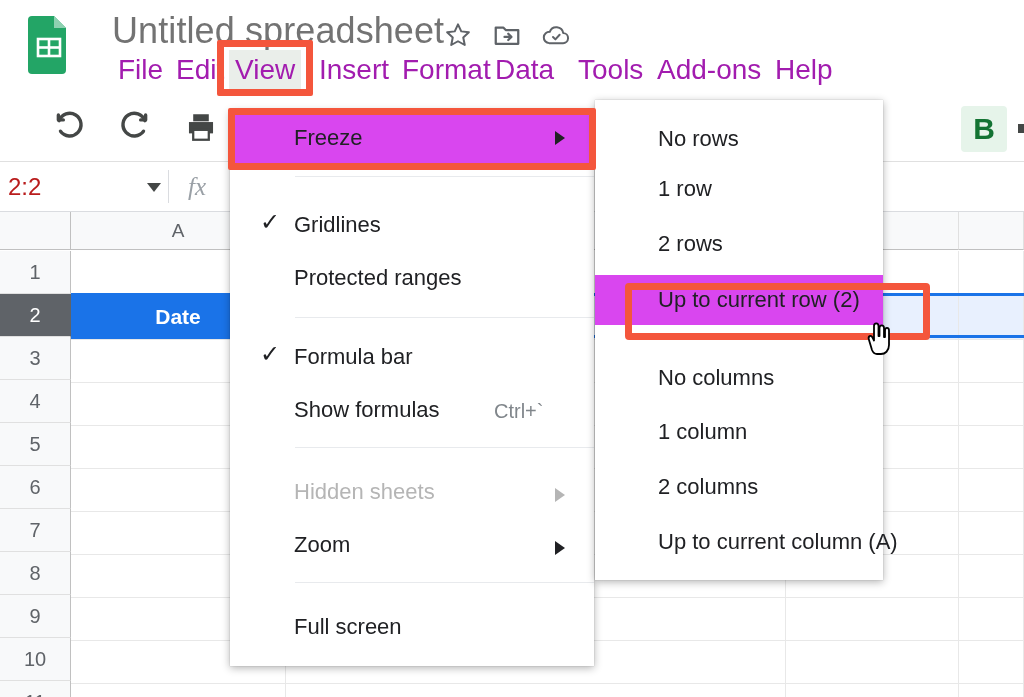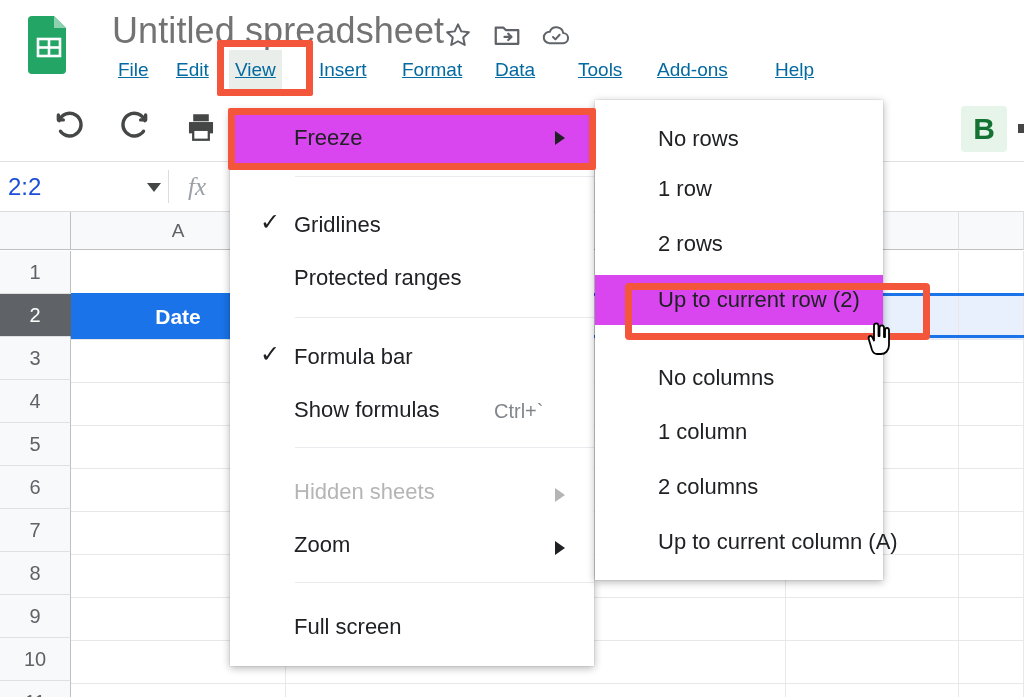--- a/index.html
+++ b/index.html
@@ -19,24 +19,23 @@
     font-size: 36px; color: #737373; letter-spacing: .1px; white-space: nowrap;
   }
   .hdr-icon { position: absolute; top: 20px; color: #5f6368; }
   .star-icon { left: 443px; }
   .move-icon { left: 492px; }
   .cloud-icon { left: 541px; }
 
   .menubar { position: absolute; left: 0; top: 50px; height: 40px; width: 1024px; }
   .menu-item {
     position: absolute; top: 0; height: 40px;
-    font-size: 19px; color: #0369a1;
+    font-size: 28px; color: #a21caf;
     display: flex; align-items: center; white-space: nowrap;
     padding: 0 6px;
-    text-decoration: underline;
   }
   .menu-item.active { background: #eaeeea; }
   .last-edit {
     position: absolute; top: 0; height: 40px; left: 858px;
     font-size: 21px; color: #5f6368;
     display: flex; align-items: center; white-space: nowrap;
     text-decoration: underline; text-underline-offset: 4px;
   }
 
   
@@ -59,21 +58,21 @@
     display: flex; align-items: center; justify-content: center;
     font-size: 30px; font-weight: bold; color: #137333;
   }
   .bold-caret { position: absolute; left: 1018px; top: 28px; width: 9px; height: 9px; background: #444746; }
 
   
   .formulabar { position: absolute; left: 0; top: 162px; width: 1024px; height: 50px;
                 background: #fff; border-bottom: 1px solid #dadce0; }
   .namebox { position: absolute; left: 0; top: 0; width: 166px; height: 49px;
              display: flex; align-items: center; }
-  .namebox-val { position: absolute; left: 8px; top: 11px; font-size: 24px; color: #1d4ed8; }
+  .namebox-val { position: absolute; left: 8px; top: 11px; font-size: 24px; color: #b91c1c; }
   .namebox-caret { position: absolute; left: 147px; top: 21px; }
   .fb-divider { position: absolute; left: 168px; top: 8px; width: 1px; height: 33px; background: #dadce0; }
   .fx-icon { position: absolute; left: 188px; top: 11px; font-size: 25px; color: #9aa0a6;
              font-family: "Liberation Serif", serif; font-style: italic; }
 
   
   .grid { position: absolute; left: 0; top: 212px; width: 1024px; height: 485px;
           background: #fff; }
   .corner { position: absolute; left: 0; top: 0; width: 71px; height: 38px;
             background: #f8f9fa; border-right: 1px solid #c0c0c0; border-bottom: 1px solid #c0c0c0; }

